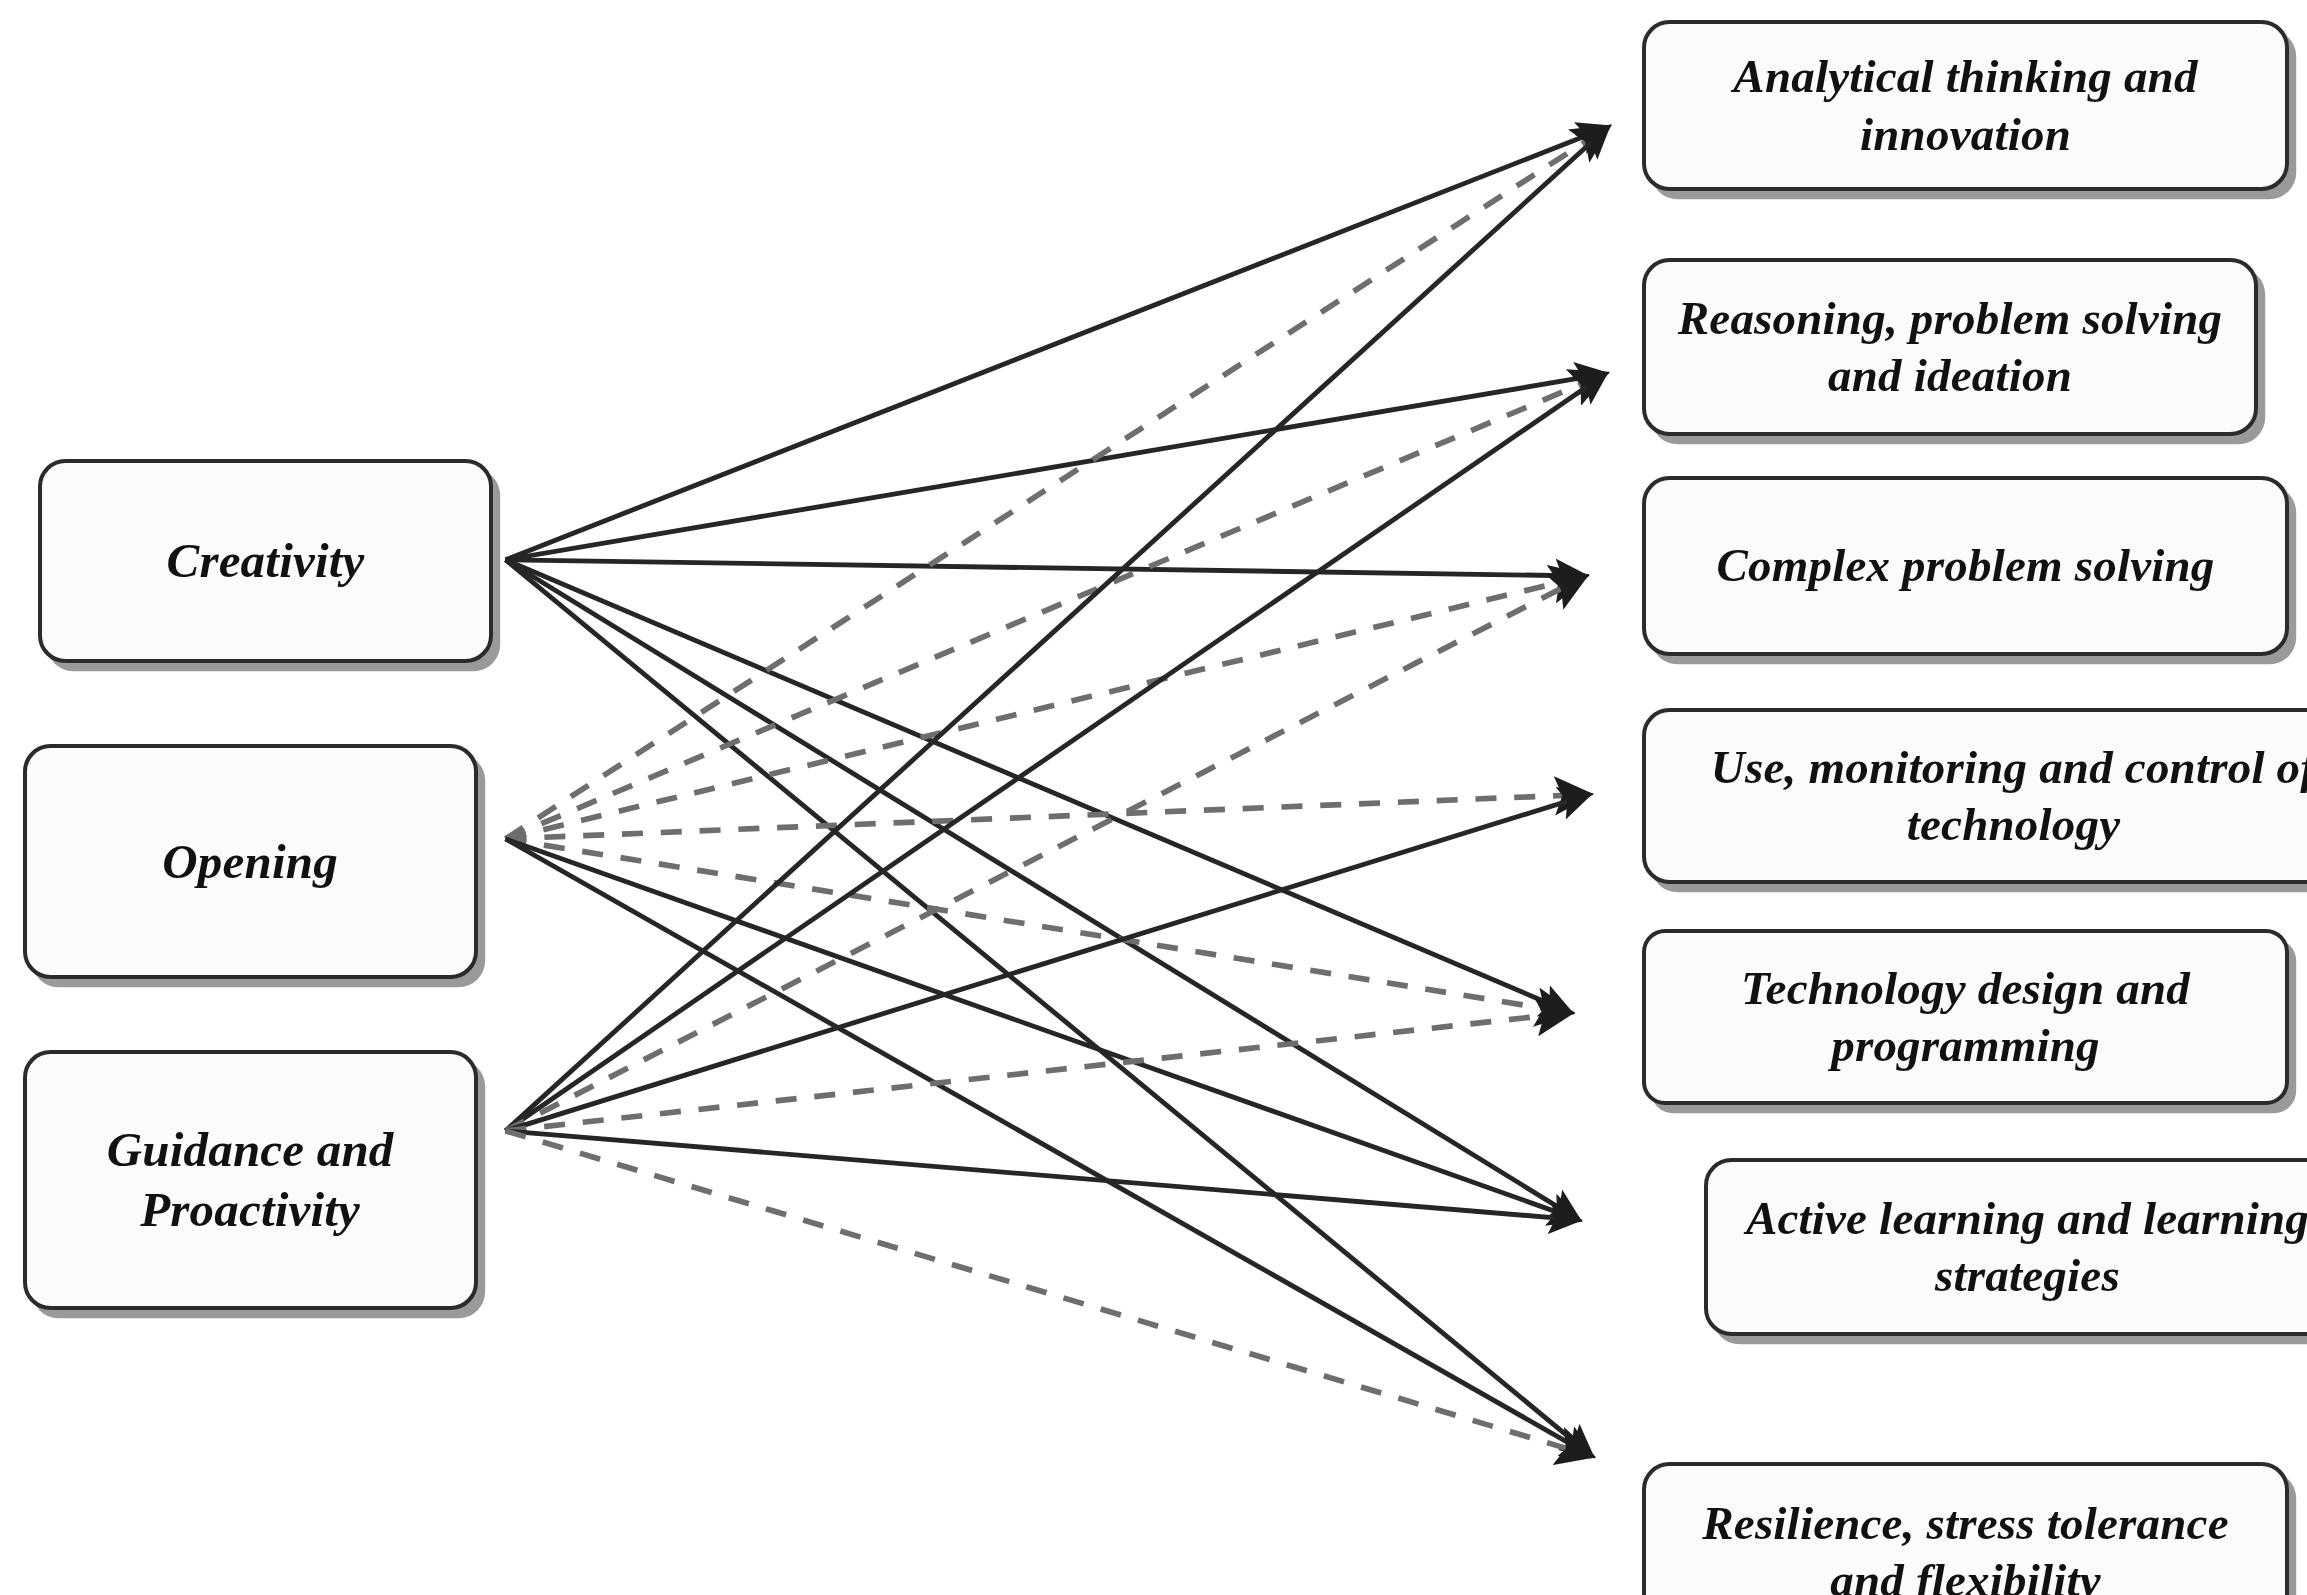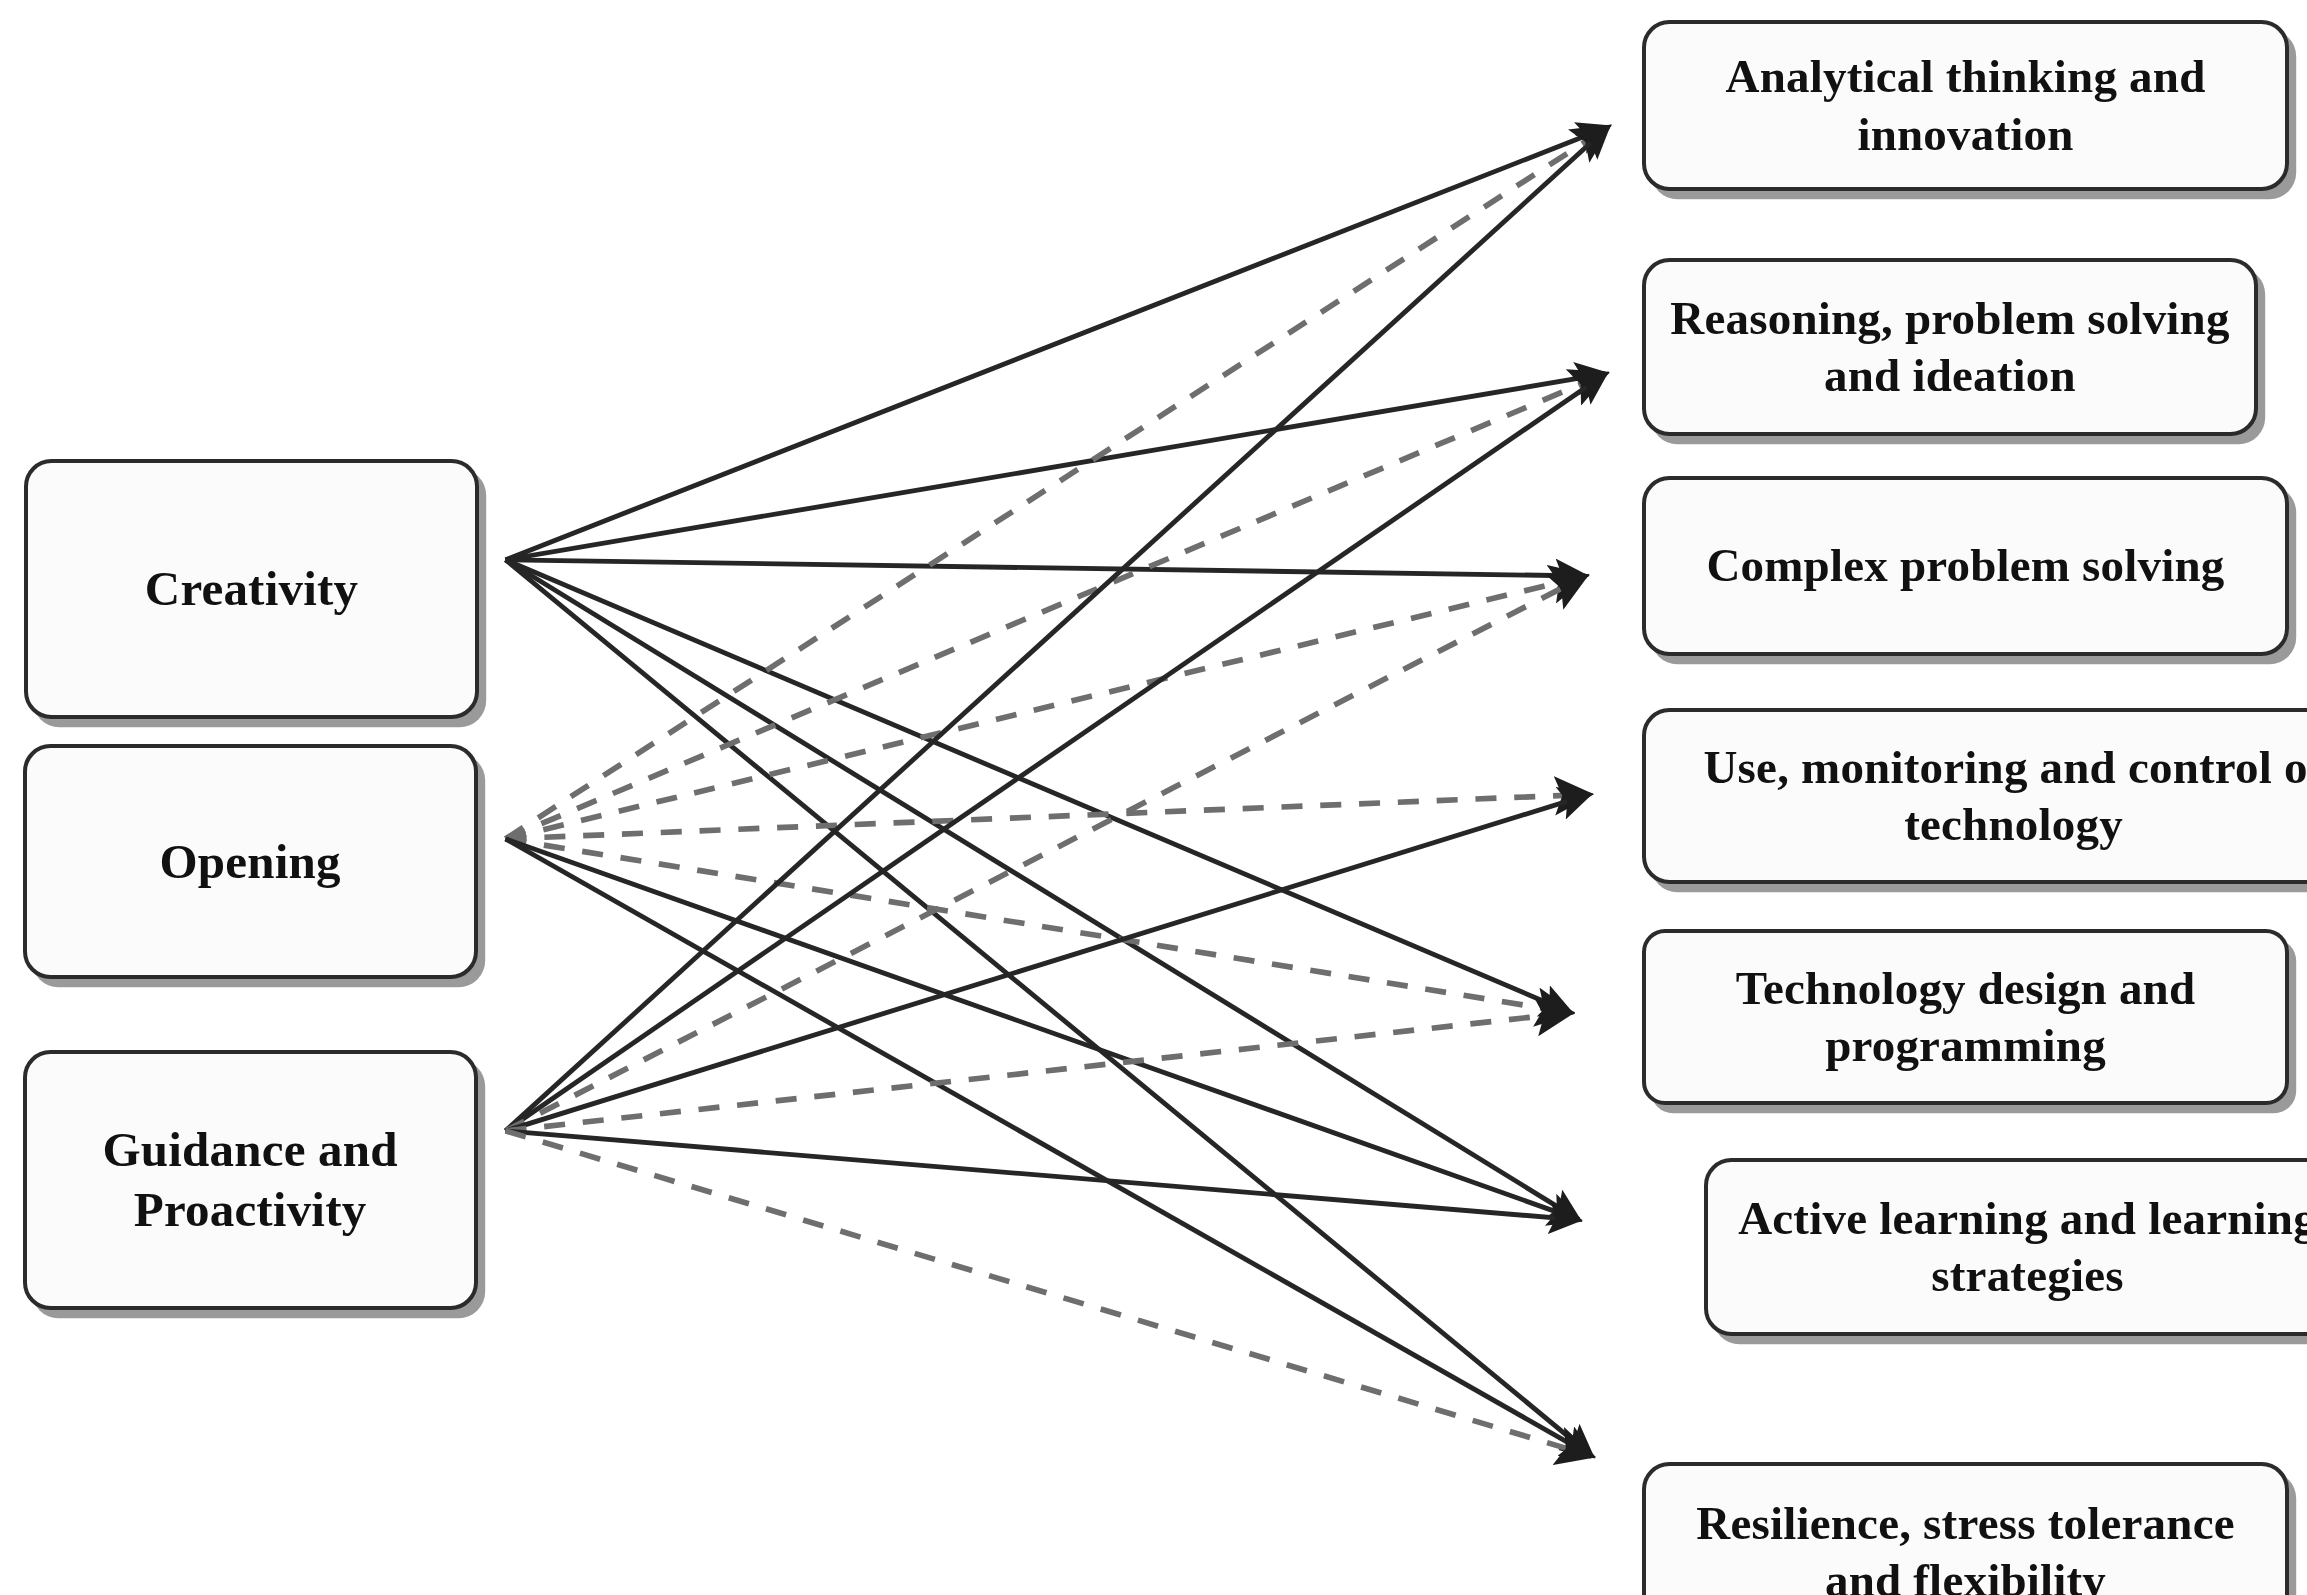--- a/index.html
+++ b/index.html
@@ -17,20 +17,21 @@
     text-align:center;
     box-shadow:8px 9px 0 -0.8px #9a9a9a;
     z-index:5;
   }
   .node .lbl{
     font-weight:bold;
     color:#111;
     line-height:1.22;
     padding:0 21px;
     letter-spacing:0.2px;
+    font-style:italic;
   }
   .left .lbl{font-size:49px;}
   .right .lbl{font-size:47px;}
   svg#edges{position:absolute;left:0;top:0;width:2307px;height:1596px;z-index:1;}
   .solid{stroke:#262626;stroke-width:6;fill:none;}
   .dashed{stroke:#6e6e6e;stroke-width:7;fill:none;stroke-dasharray:26 22;}
 </style>
 </head>
 <body>
 
@@ -62,21 +63,21 @@
         <line x1="625" y1="1398" x2="1988" y2="157" class="solid" marker-end="url(#ah-solid)"></line>
         <line x1="625" y1="1398" x2="1985" y2="462" class="solid" marker-end="url(#ah-solid)"></line>
         <line x1="625" y1="1398" x2="1960" y2="712" class="dashed" marker-end="url(#ah-dashed)"></line>
         <line x1="625" y1="1398" x2="1965" y2="982" class="solid" marker-end="url(#ah-solid)"></line>
         <line x1="625" y1="1398" x2="1942" y2="1252" class="dashed" marker-end="url(#ah-dashed)"></line>
         <line x1="625" y1="1398" x2="1952" y2="1508" class="solid" marker-end="url(#ah-solid)"></line>
         <line x1="625" y1="1398" x2="1968" y2="1800" class="dashed" marker-end="url(#ah-dashed)"></line>
       </g>
   </svg>
 
-  <div class="node left" id="n-creativity" style="left: 24px; top: 459px; width: 455px; height: 260px;">
+  <div class="node left" id="n-creativity" style="left: 38px; top: 459px; width: 455px; height: 204px;">
     <span class="lbl">Creativity</span>
   </div>
   <div class="node left" id="n-opening" style="left: 22.6px; top: 744px; width: 455px; height: 235px;">
     <span class="lbl">Opening</span>
   </div>
   <div class="node left" id="n-guidance" style="left: 22.6px; top: 1050px; width: 455px; height: 260px;">
     <span class="lbl">Guidance and Proactivity</span>
   </div>
 
   <div class="node right" id="n-analytical" style="left: 1642px; top: 20px; width: 647px; height: 171px;">

